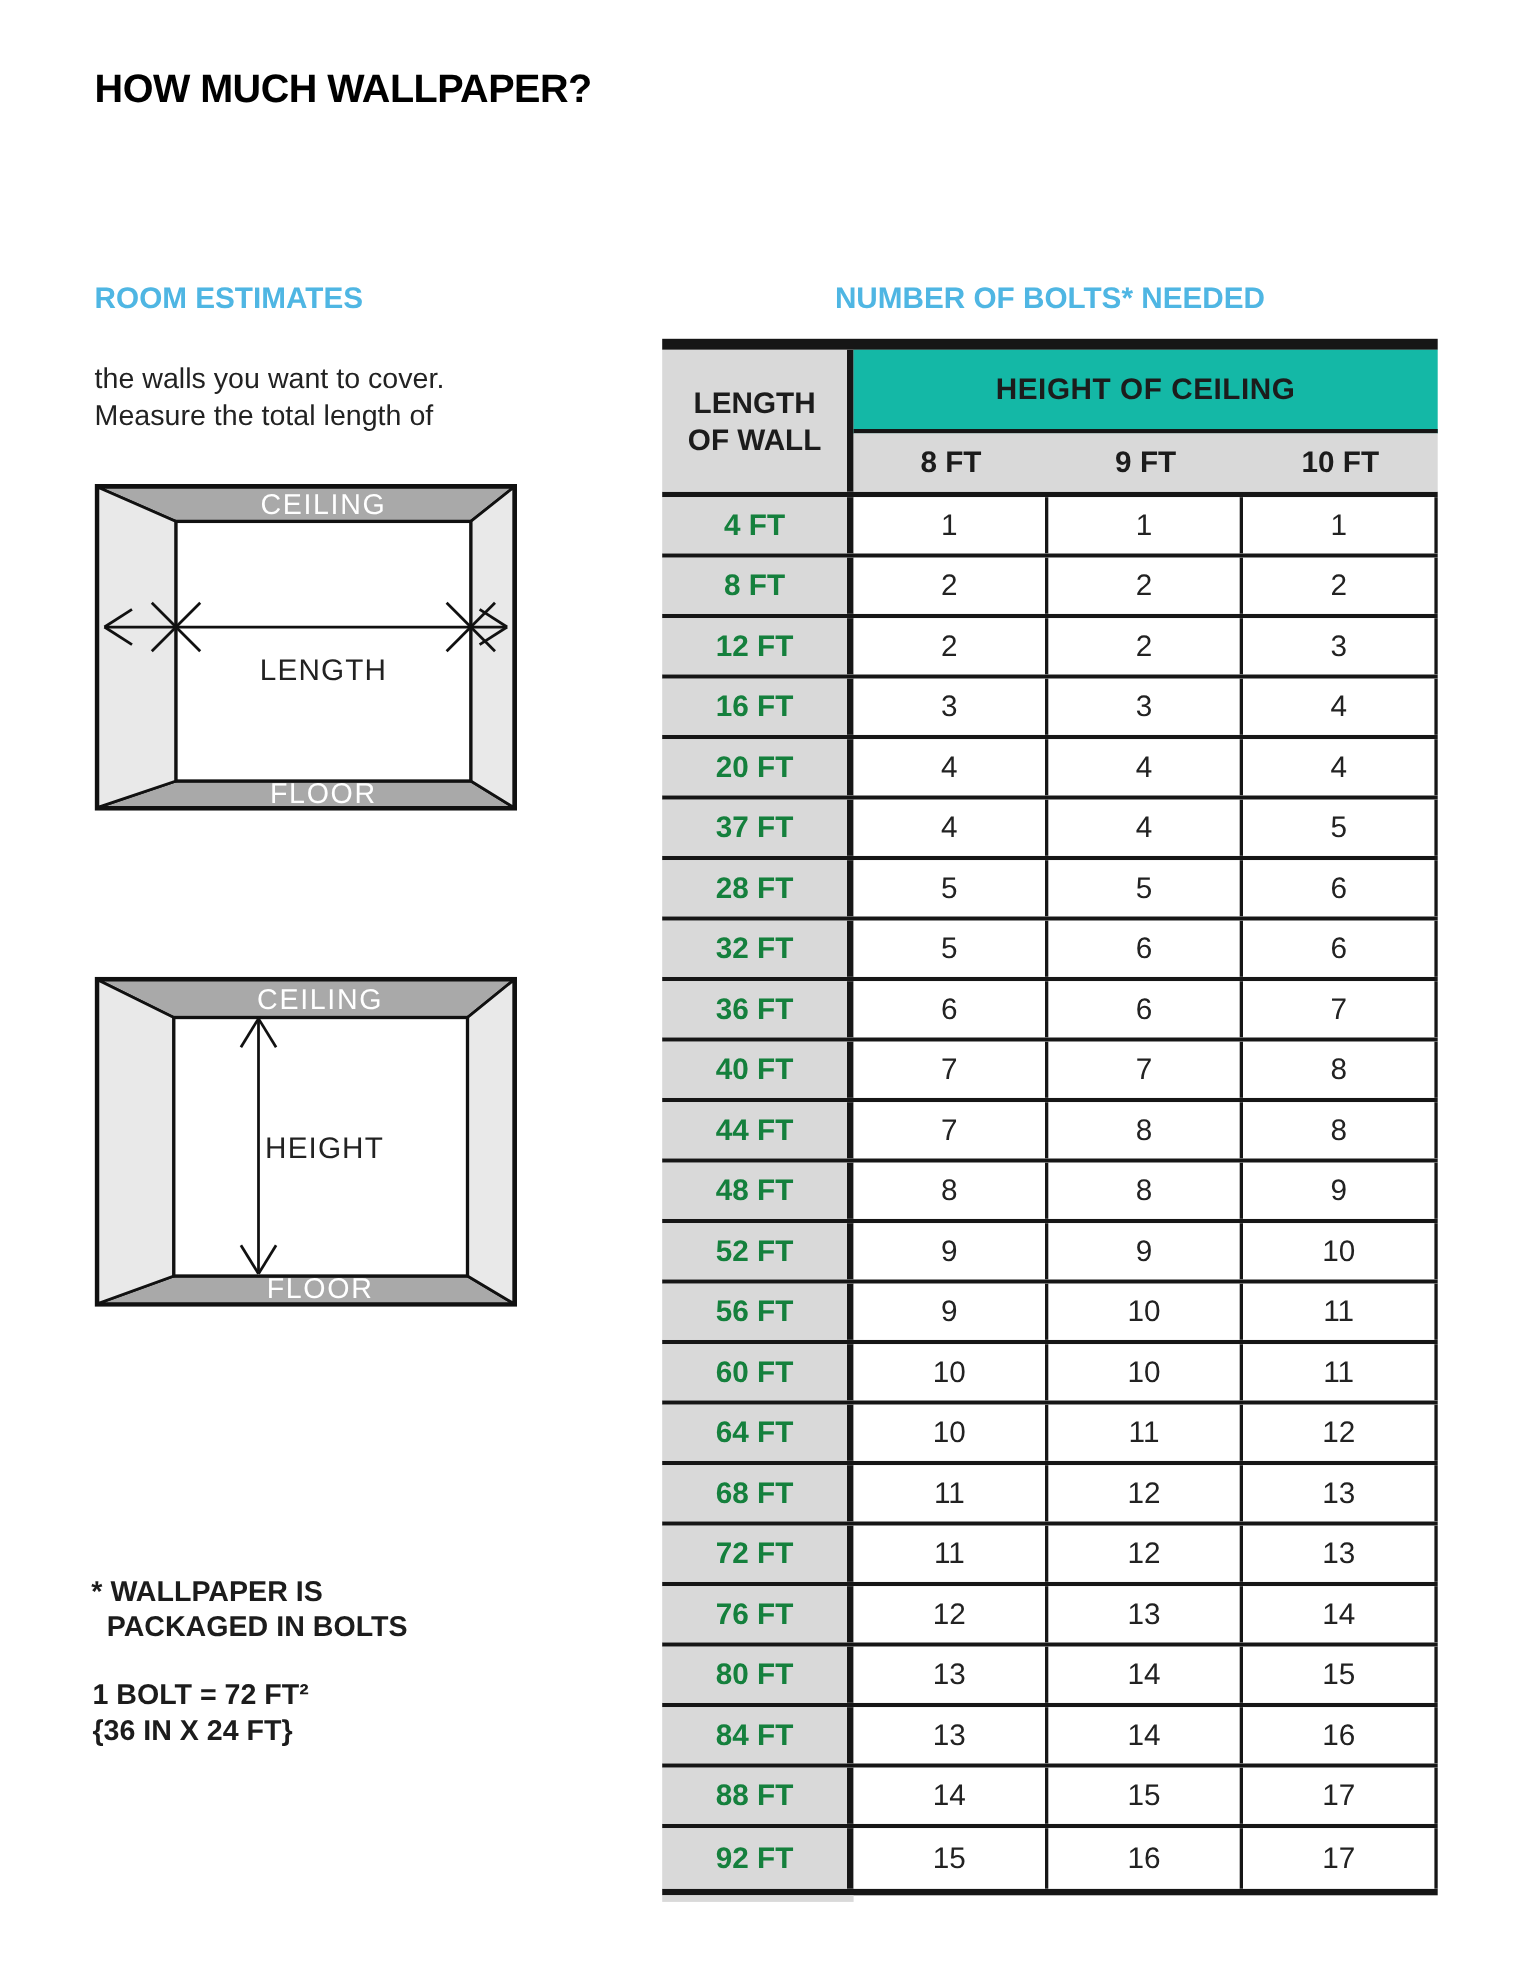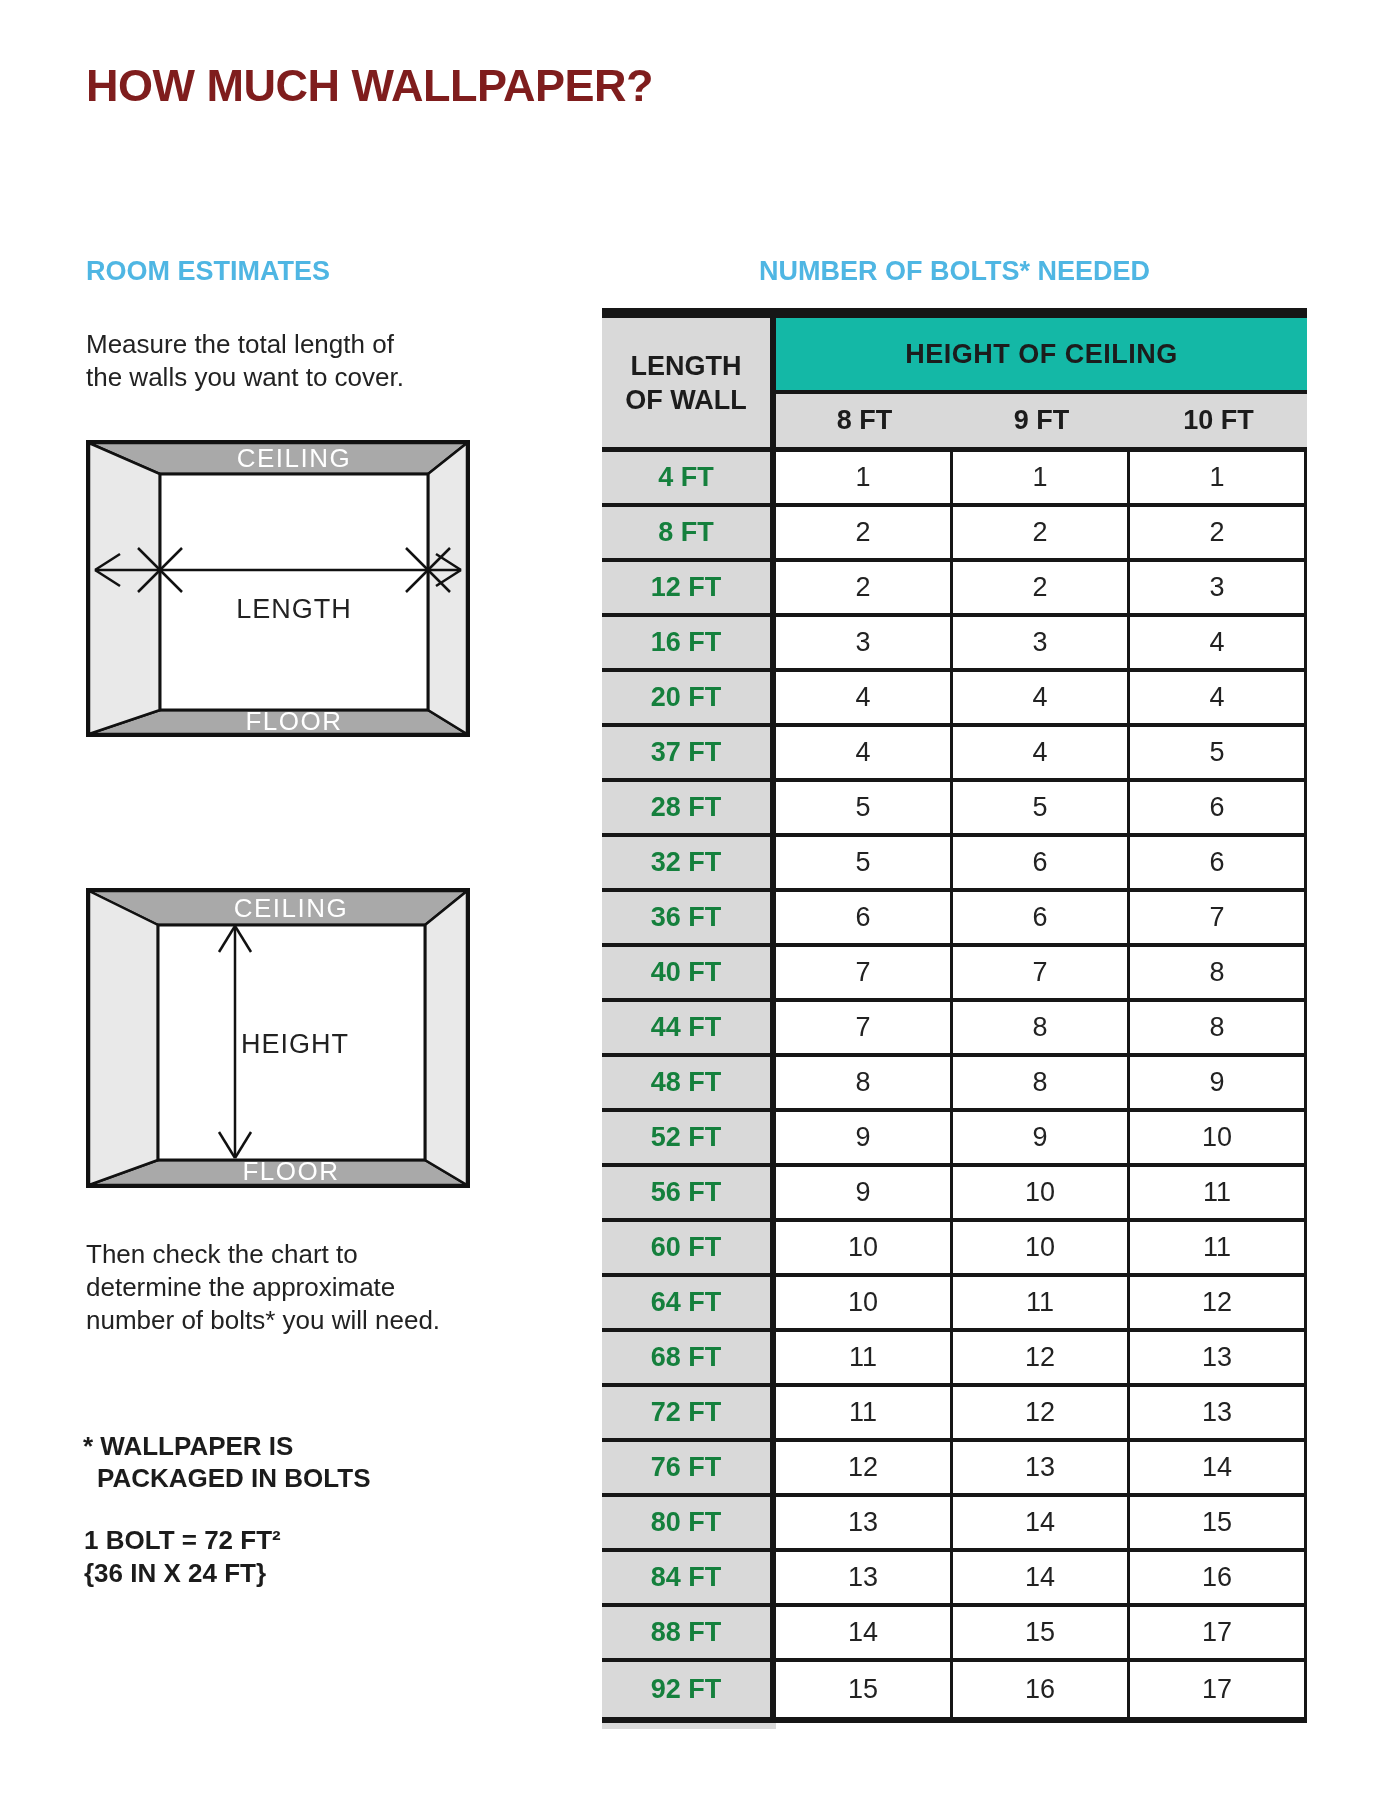--- a/index.html
+++ b/index.html
@@ -2,21 +2,21 @@
 <html><head>
 <meta charset="utf-8">
 <style>
   html,body { margin:0; padding:0; background:#ffffff; }
   .page {
     position:relative; width:1391px; height:1800px; background:#ffffff;
     font-family:"Liberation Sans", sans-serif; color:#1c1c1c; overflow:hidden;
   }
   .page-title {
     position:absolute; left:86px; top:60px;
-    font-size:45px; font-weight:bold; letter-spacing:-0.5px; color:#7f1d1d;
+    font-size:36px; font-weight:bold; letter-spacing:-0.5px; color:#000000;
     white-space:nowrap;
   }
   .section-heading {
     position:absolute; font-size:27px; font-weight:bold; color:#4fb6e3;
     white-space:nowrap;
   }
   #room-estimates-heading { left:86px; top:256px; }
   #bolts-heading { left:602px; top:256px; width:705px; text-align:center; }
   .para {
     position:absolute; left:86px; font-size:26px; line-height:33px; color:#222222;
@@ -84,22 +84,22 @@
 
 <div class="page">
 
   <div class="page-title">HOW MUCH WALLPAPER?</div>
 
   <div class="section-heading" id="room-estimates-heading">ROOM ESTIMATES</div>
 
   <div class="section-heading" id="bolts-heading">NUMBER OF BOLTS* NEEDED</div>
 
   <div class="para" id="step1">
+    <div>the walls you want to cover.</div>
     <div>Measure the total length of</div>
-    <div>the walls you want to cover.</div>
   </div>
 
   <svg class="diagram" id="diagram-length" width="384" height="297" viewBox="0 0 384 297">
     <rect x="3" y="3" width="378" height="291" fill="#ffffff" stroke="#111111" stroke-width="6"></rect>
     <polygon points="3,3 381,3 342,34 74,34" fill="#a9a9a9" stroke="#111111" stroke-width="2.5"></polygon>
     <polygon points="3,294 381,294 342,270 74,270" fill="#a9a9a9" stroke="#111111" stroke-width="2.5"></polygon>
     <polygon points="3,3 74,34 74,270 3,294" fill="#e9e9e9" stroke="#111111" stroke-width="2.5"></polygon>
     <polygon points="381,3 342,34 342,270 381,294" fill="#e9e9e9" stroke="#111111" stroke-width="2.5"></polygon>
     <rect x="74" y="34" width="268" height="236" fill="#ffffff" stroke="#111111" stroke-width="3"></rect>
     <text x="208" y="27" text-anchor="middle" class="band-label">CEILING</text>
@@ -131,25 +131,20 @@
     <g stroke="#111111" stroke-width="2.5" fill="none">
       <line x1="149" y1="40" x2="149" y2="268"></line>
       <line x1="149" y1="38" x2="133" y2="64"></line>
       <line x1="149" y1="38" x2="165" y2="64"></line>
       <line x1="149" y1="270" x2="133" y2="244"></line>
       <line x1="149" y1="270" x2="165" y2="244"></line>
     </g>
     <text x="209" y="165" text-anchor="middle" class="dim-label">HEIGHT</text>
   </svg>
 
-  <div class="para" id="step3">
-    <div>Then check the chart to</div>
-    <div>determine the approximate</div>
-    <div>number of bolts* you will need.</div>
-  </div>
 
   <div class="note">
     <div>* WALLPAPER IS</div>
     <div class="indent">PACKAGED IN BOLTS</div>
   </div>
 
   <div class="bolt-info">
     <div>1 BOLT = 72 FT²</div>
     <div>{36 IN X 24 FT}</div>
   </div>

